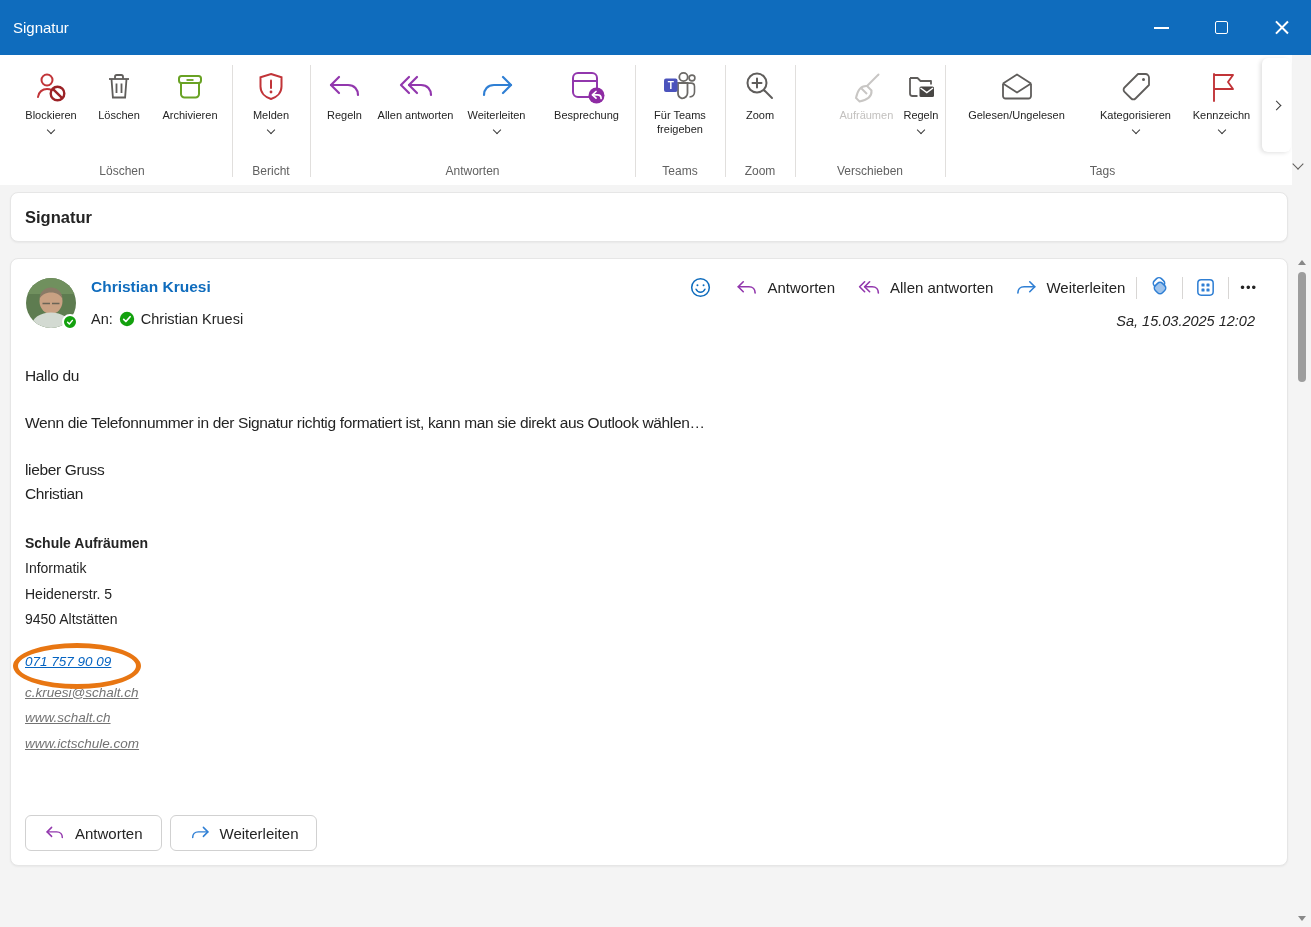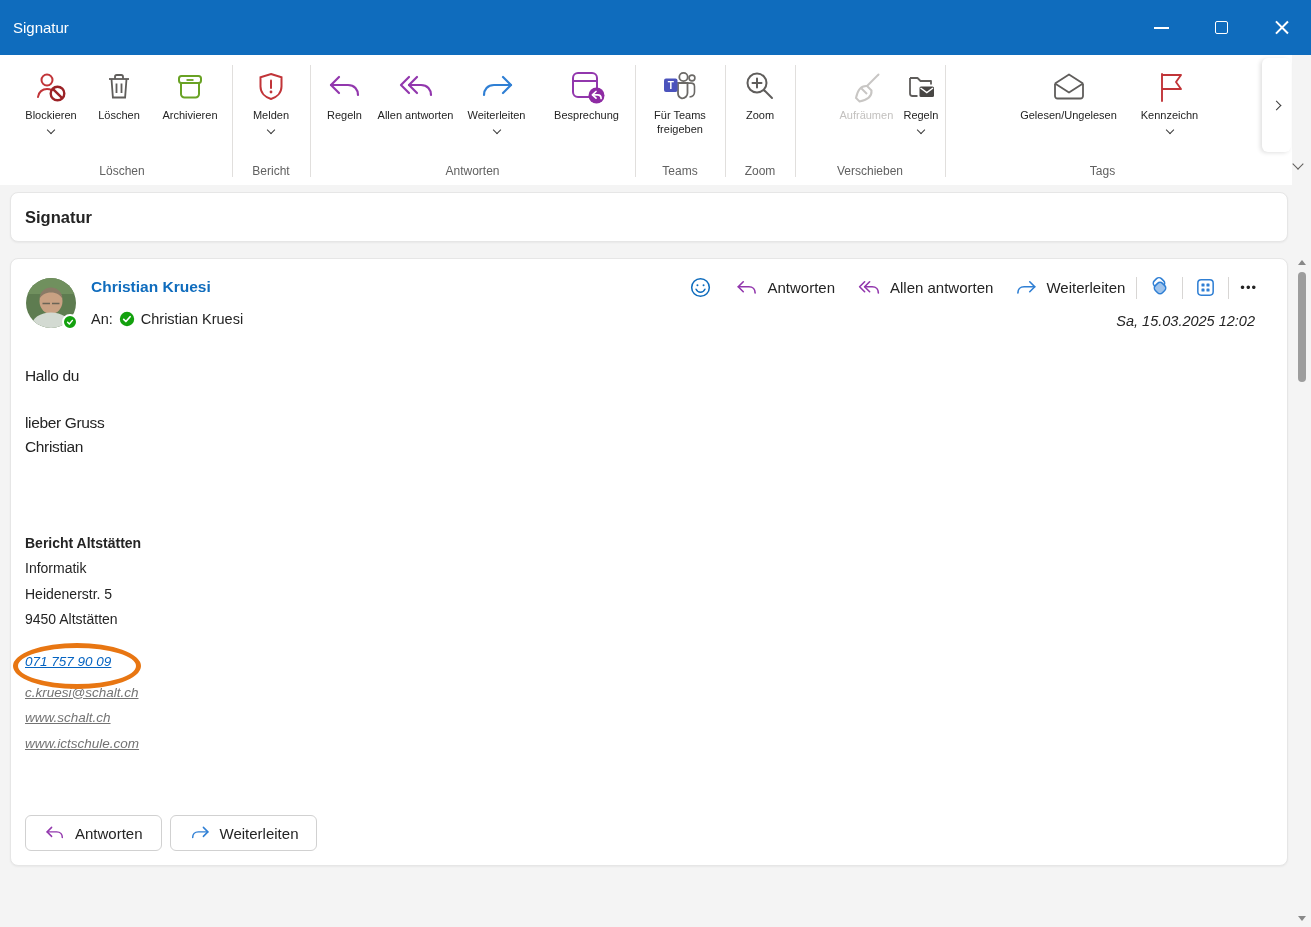--- a/index.html
+++ b/index.html
@@ -275,20 +275,30 @@
     <div class="rbtn-row">
       <div class="rbtn" style="width:134px;">
         <span class="ricon">
           <svg width="42" height="34" viewBox="0 0 42 34" fill="none" stroke="#5f5d5b" stroke-width="1.8" stroke-linejoin="round">
               <path d="M7 13.5L21 4.5l14 9"></path>
               <path d="M7 13.5V26a2.5 2.5 0 0 0 2.5 2.5h23A2.5 2.5 0 0 0 35 26V13.5"></path>
               <path d="M7 13.5l14 9 14-9"></path>
             </svg>
         </span>
         <span class="rlabel">Gelesen/Ungelesen</span>
+      </div>
+      <div class="rbtn" style="width:104px;">
+        <span class="ricon">
+          <svg width="36" height="36" viewBox="0 0 36 36" fill="none" stroke="#5f5d5b" stroke-width="1.8">
+              <path d="M20 5h7.5A3.5 3.5 0 0 1 31 8.5V16L17.5 29.5a3 3 0 0 1-4.3 0l-6.7-6.7a3 3 0 0 1 0-4.3z" stroke-linejoin="round"></path>
+              <circle cx="25.5" cy="10.5" r="1.5" fill="#5f5d5b" stroke="none"></circle>
+            </svg>
+        </span>
+        <span class="rlabel">Kategorisieren</span>
+        <span class="chev"></span>
       </div>
       <div class="rbtn" style="width:68px; overflow:hidden;">
         <span class="ricon">
           <svg width="32" height="36" viewBox="0 0 32 36" fill="none" stroke="#c13438" stroke-width="1.9" stroke-linejoin="round">
               <path d="M8 6h19l-5 7 5 7H8"></path>
               <path d="M8 5v27" stroke-linecap="round"></path>
             </svg>
         </span>
         <span class="rlabel" style="white-space:nowrap;">Kennzeichn</span>
         <span class="chev"></span>
@@ -391,26 +401,27 @@
           <rect x="13" y="13" width="3.2" height="3.2" rx="0.6" fill="#2f7fd4"></rect>
         </svg>
     </span>
     <span class="vdiv"></span>
     <span class="more-dots">•••</span>
   </div>
   <span class="msg-date">Sa, 15.03.2025 12:02</span>
 
   <div class="body-text">
     <p>Hallo du</p>
+    <p>Wenn die Telefonnummer in der Signatur richtig formatiert ist, kann man sie direkt aus Outlook wählen…</p>
     <p style="margin-bottom:0;">lieber Gruss</p>
     <p>Christian</p>
   </div>
 
   <div class="sig">
-    <div class="org">Bericht Altstätten</div>
+    <div class="org">Schule Aufräumen</div>
     <div>Informatik</div>
     <div>Heidenerstr. 5</div>
     <div>9450 Altstätten</div>
   </div>
 
   <div class="links">
     <div class="link-row" style="margin-bottom:17px;"><a class="phone-link">071 757 90 09</a></div>
     <div class="link-row"><a class="plain-link">c.kruesi@schalt.ch</a></div>
     <div class="link-row"><a class="plain-link">www.schalt.ch</a></div>
     <div class="link-row"><a class="plain-link">www.ictschule.com</a></div>

